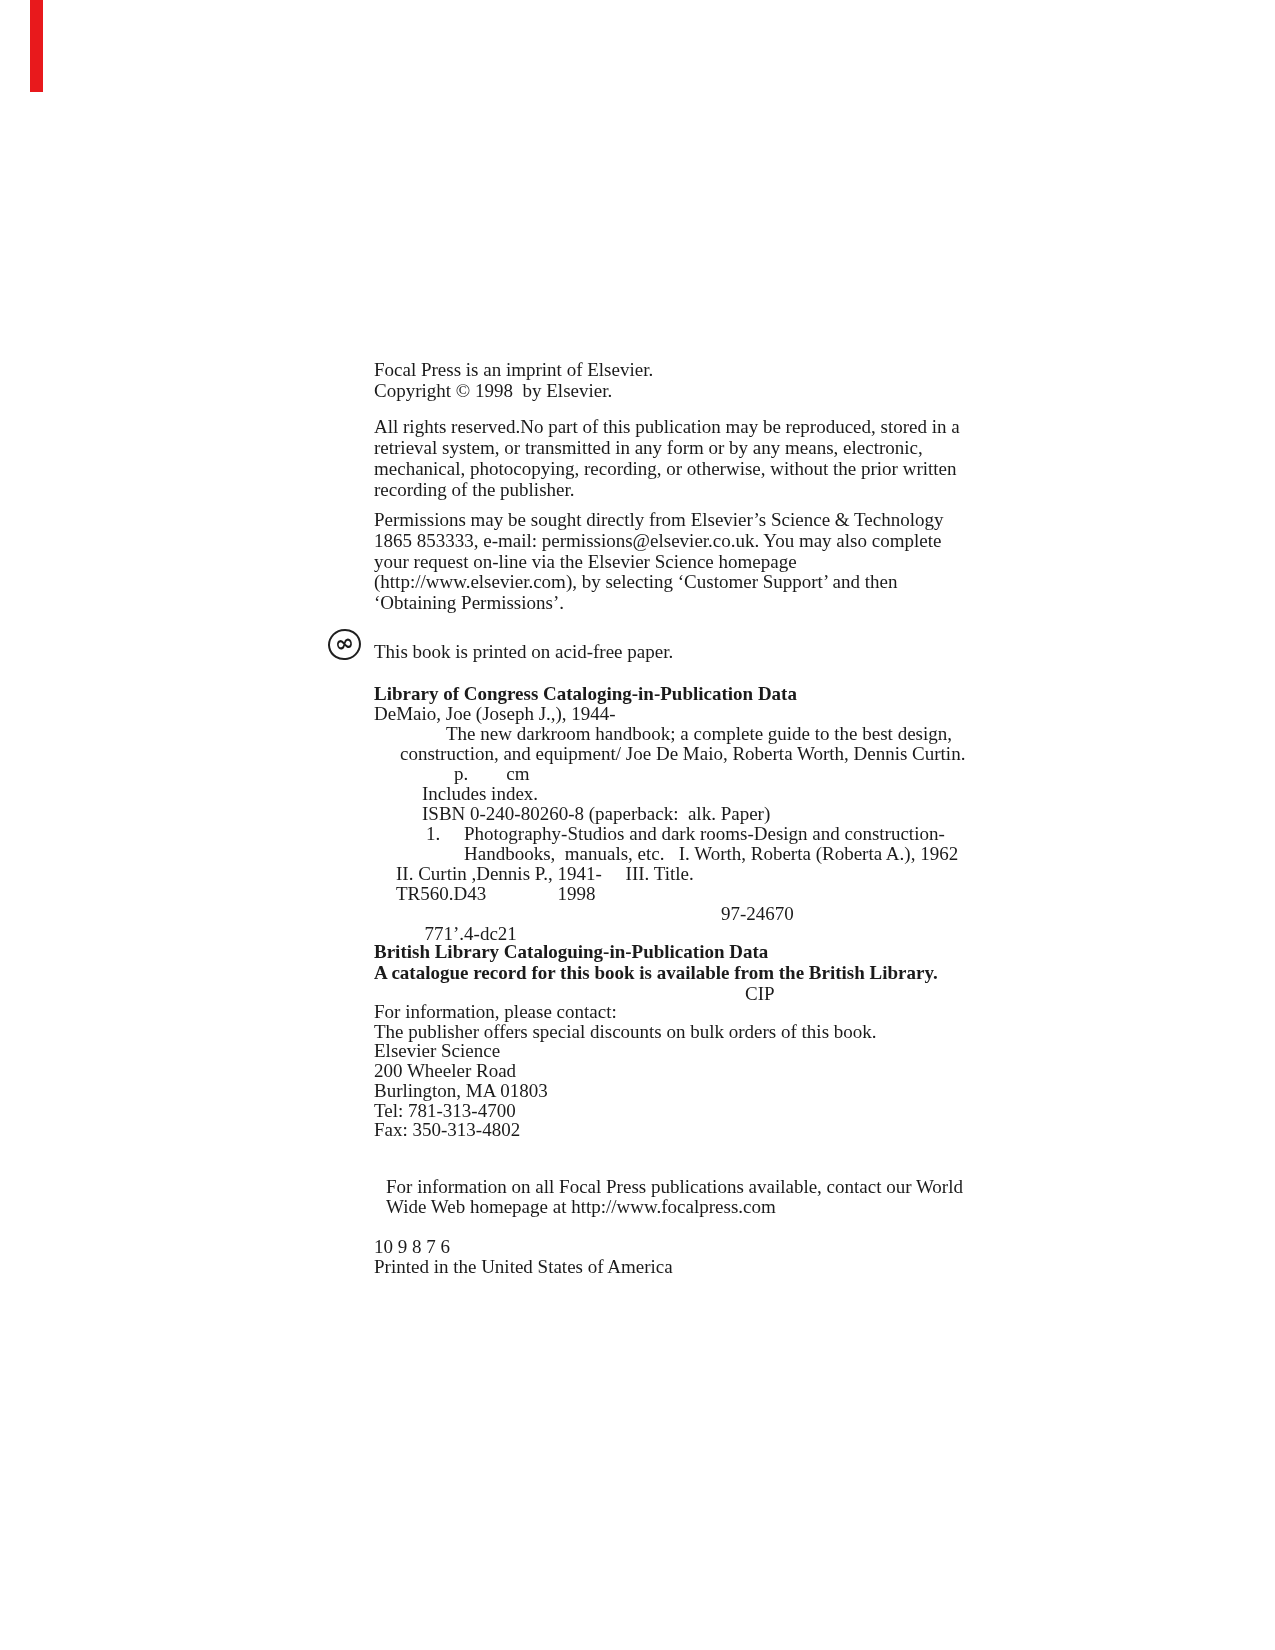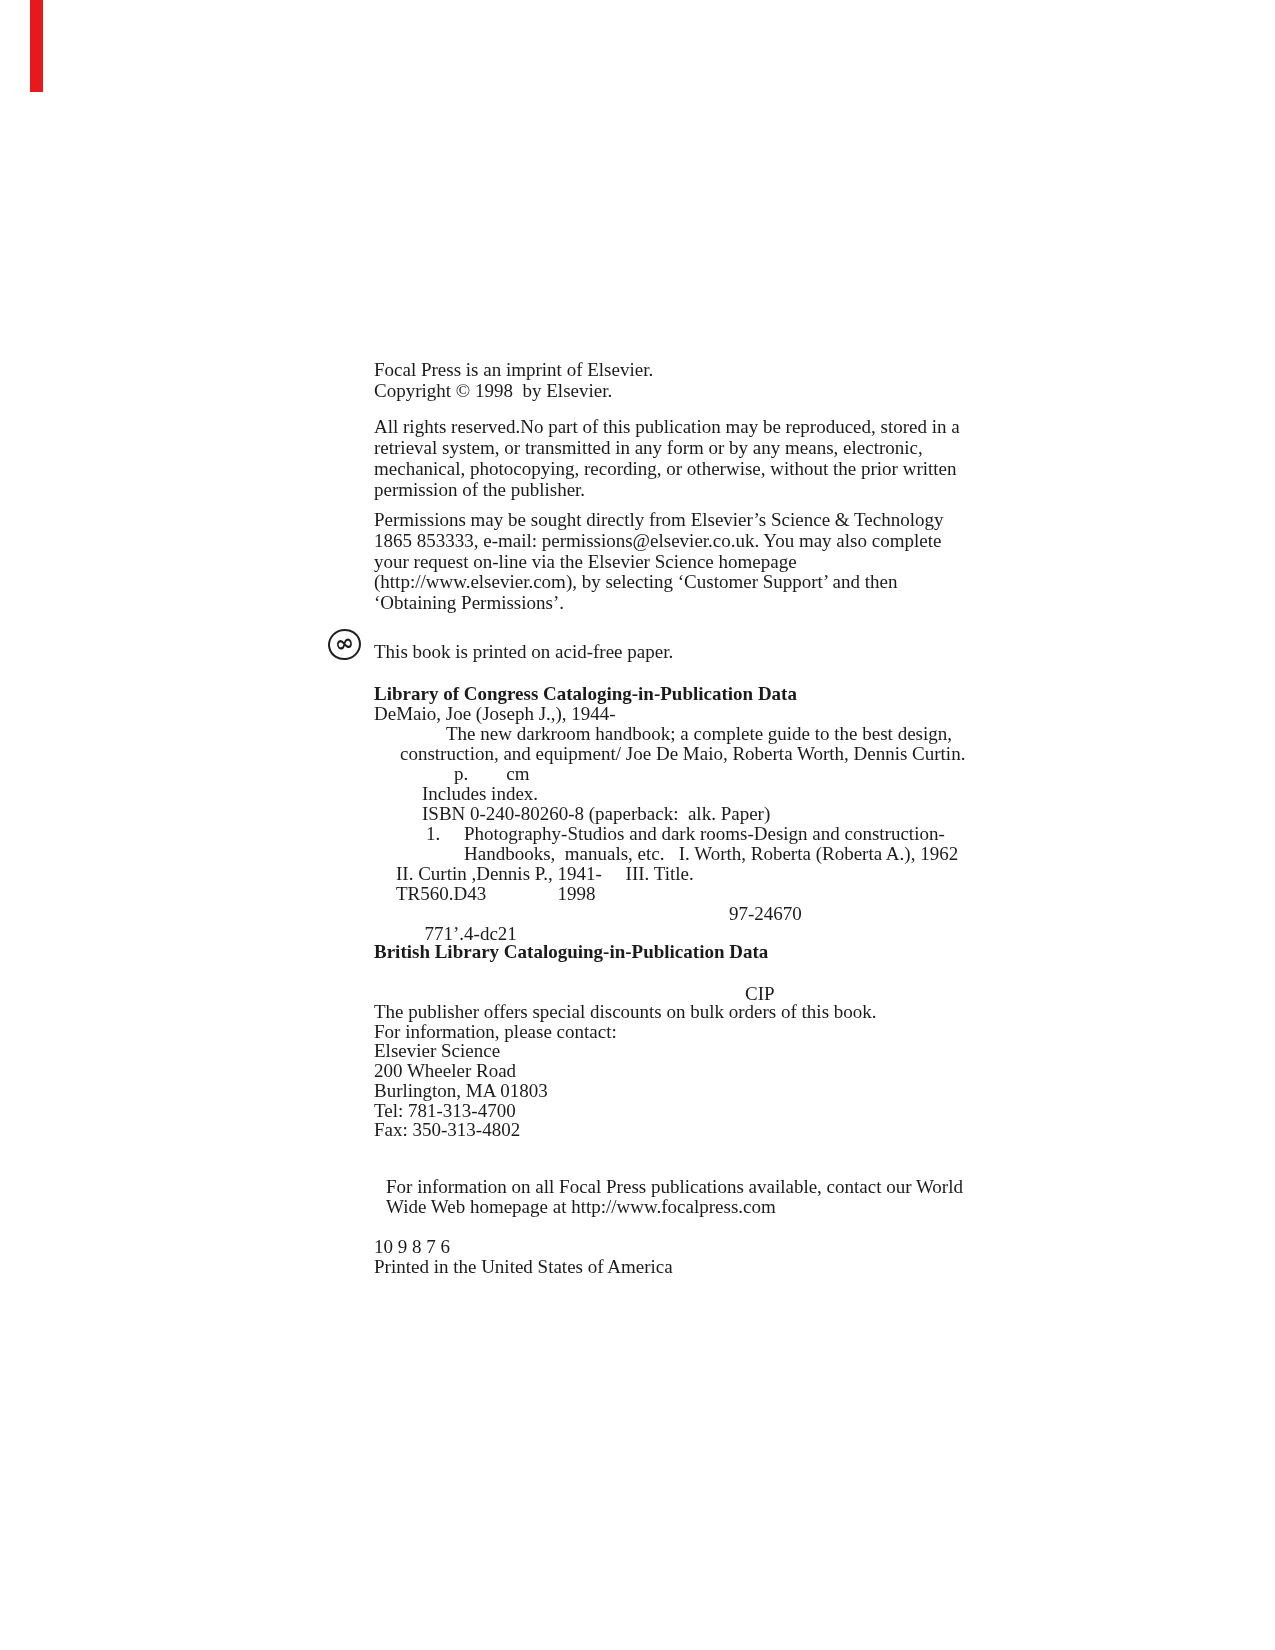--- a/index.html
+++ b/index.html
@@ -54,21 +54,21 @@
 
   <div class="block lh21" style="top:359px;">
     <div class="line">Focal Press is an imprint of Elsevier.</div>
     <div class="line">Copyright © 1998  by Elsevier.</div>
   </div>
 
   <div class="block lh21" style="top:416px;">
     <div class="line">All rights reserved.No part of this publication may be reproduced, stored in a</div>
     <div class="line">retrieval system, or transmitted in any form or by any means, electronic,</div>
     <div class="line">mechanical, photocopying, recording, or otherwise, without the prior written</div>
-    <div class="line">permission of the publisher.</div>
+    <div class="line">recording of the publisher.</div>
   </div>
 
   <div class="block lh208" style="top:510px;">
     <div class="line">Permissions may be sought directly from Elsevier’s Science &amp; Technology</div>
     <div class="line">1865 853333, e-mail: permissions@elsevier.co.uk. You may also complete</div>
     <div class="line">your request on-line via the Elsevier Science homepage</div>
     <div class="line">(http://www.elsevier.com), by selecting ‘Customer Support’ and then</div>
     <div class="line">‘Obtaining Permissions’.</div>
   </div>
 
@@ -86,32 +86,33 @@
     <div class="line" style="padding-left:26px;">construction, and equipment/ Joe De Maio, Roberta Worth, Dennis Curtin.</div>
     <div class="line" style="padding-left:80px;">p.        cm</div>
     <div class="line" style="padding-left:48px;">Includes index.</div>
     <div class="line" style="padding-left:48px;">ISBN 0-240-80260-8 (paperback:  alk. Paper)</div>
     <div class="line" style="padding-left:52px;">1.     Photography-Studios and dark rooms-Design and construction-</div>
     <div class="line" style="padding-left:90px;">Handbooks,  manuals, etc.   I. Worth, Roberta (Roberta A.), 1962</div>
     <div class="line" style="padding-left:22px;">II. Curtin ,Dennis P., 1941-     III. Title.</div>
     <div class="line" style="padding-left:22px;">TR560.D43               1998</div>
     <div class="line rel" style="padding-left:22px;">
       <span>771’.4-dc21</span>
-      <span class="abs-span" style="left:355px;">97-24670</span>
+      <span class="abs-span" style="left:347px;">97-24670</span>
     </div>
     <div class="line" style="padding-left:371px;">CIP</div>
   </div>
 
   <div class="block lh205" style="top:942px;">
     <div class="line bold">British Library Cataloguing-in-Publication Data</div>
+    <div class="line bold">A catalogue record for this book is available from the British Library.</div>
   </div>
 
   <div class="block lh197" style="top:1002px;">
+    <div class="line">For information, please contact:</div>
     <div class="line">The publisher offers special discounts on bulk orders of this book.</div>
-    <div class="line">For information, please contact:</div>
     <div class="line">Elsevier Science</div>
     <div class="line">200 Wheeler Road</div>
     <div class="line">Burlington, MA 01803</div>
     <div class="line">Tel: 781-313-4700</div>
     <div class="line">Fax: 350-313-4802</div>
   </div>
 
   <div class="block lh20" style="top:1177px;margin-left:12px;">
     <div class="line">For information on all Focal Press publications available, contact our World</div>
     <div class="line">Wide Web homepage at http://www.focalpress.com</div>

